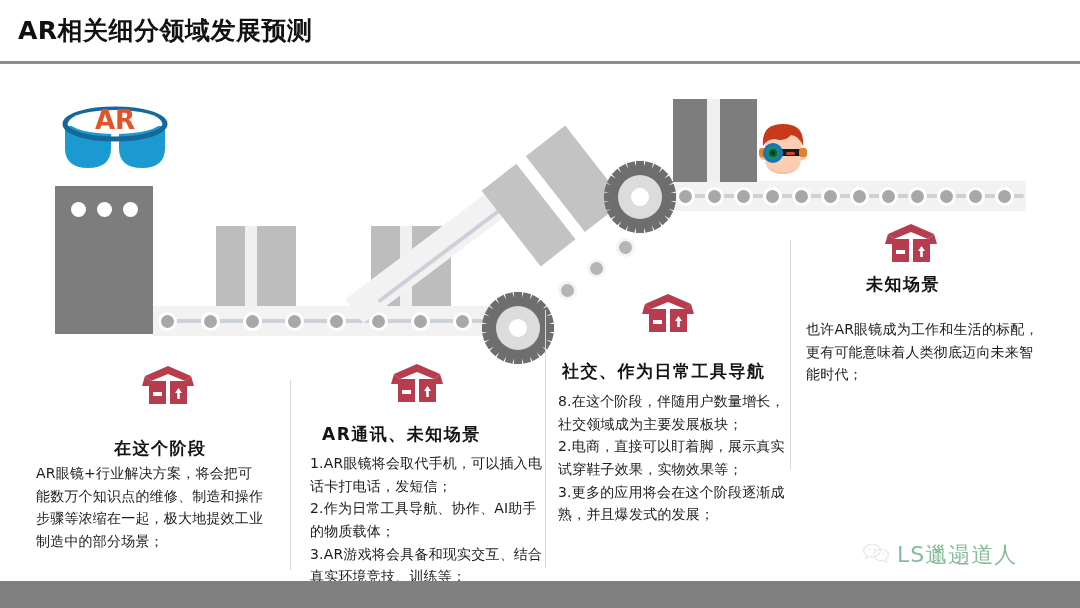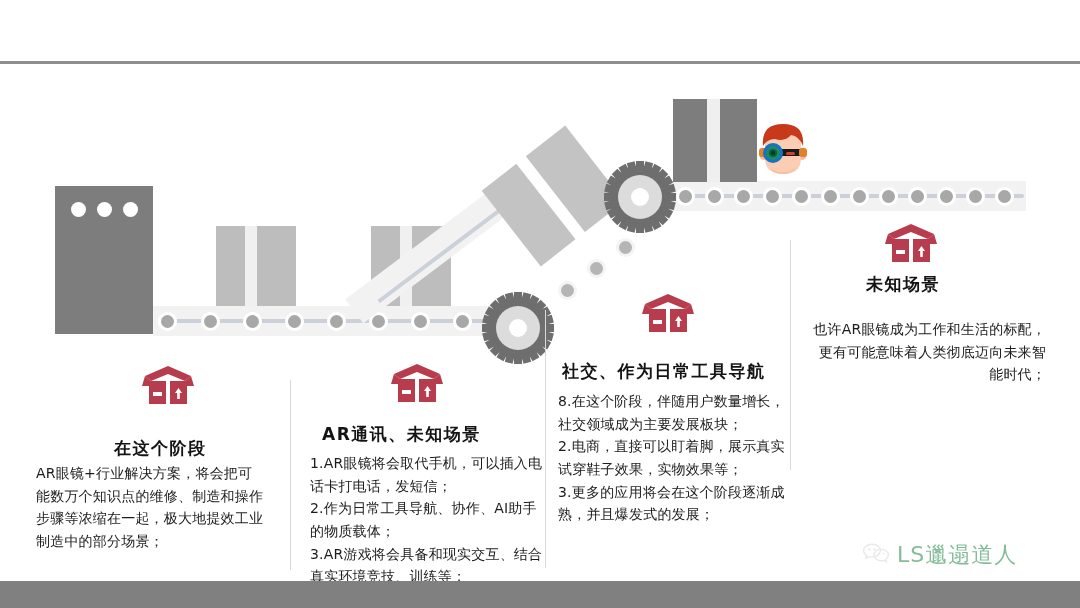--- a/index.html
+++ b/index.html
@@ -220,30 +220,43 @@
     white-space: nowrap;
   }
   .col-body {
     position: absolute;
     font-size: 14px;
     line-height: 1.62;
     color: #1c1c1c;
     letter-spacing: 0.2px;
   }
   .col-body.center {
-    text-align: right;
+    text-align: left;
   }
 </style>
 </head>
 <body>
 
 <div id="slide">
 
+  <div id="slide-title">AR相关细分领域发展预测</div>
   <div id="title-rule"></div>
 
+  <div id="ar-logo">
+    <svg width="120" height="80" viewBox="0 0 120 80">
+
+      <path d="M10 30 L56 30 L56 52 Q56 72 33 72 Q10 72 10 52 Z" fill="#1a9ad1"></path>
+
+      <path d="M64 30 L110 30 L110 52 Q110 72 87 72 Q64 72 64 52 Z" fill="#1a9ad1"></path>
+
+      <ellipse cx="60" cy="28" rx="50" ry="15" fill="none" stroke="#16679a" stroke-width="5"></ellipse>
+      <ellipse cx="60" cy="26" rx="46" ry="12" fill="#ffffff"></ellipse>
+      <text x="60" y="33" text-anchor="middle" font-family="DejaVu Sans, sans-serif" font-size="26" font-weight="bold" fill="#e2532a">AR</text>
+    </svg>
+  </div>
 
   <div class="machine-body">
     <div class="machine-dot" style="left:16px;  top:16px;"></div>
     <div class="machine-dot" style="left:42px;  top:16px;"></div>
     <div class="machine-dot" style="left:68px;  top:16px;"></div>
   </div>
 
   <div class="belt" style="left:153px; top:306px; width:360px; height:30px;"></div>
   <div class="belt-line" style="left:160px; top:319px; width:350px;"></div>
 

